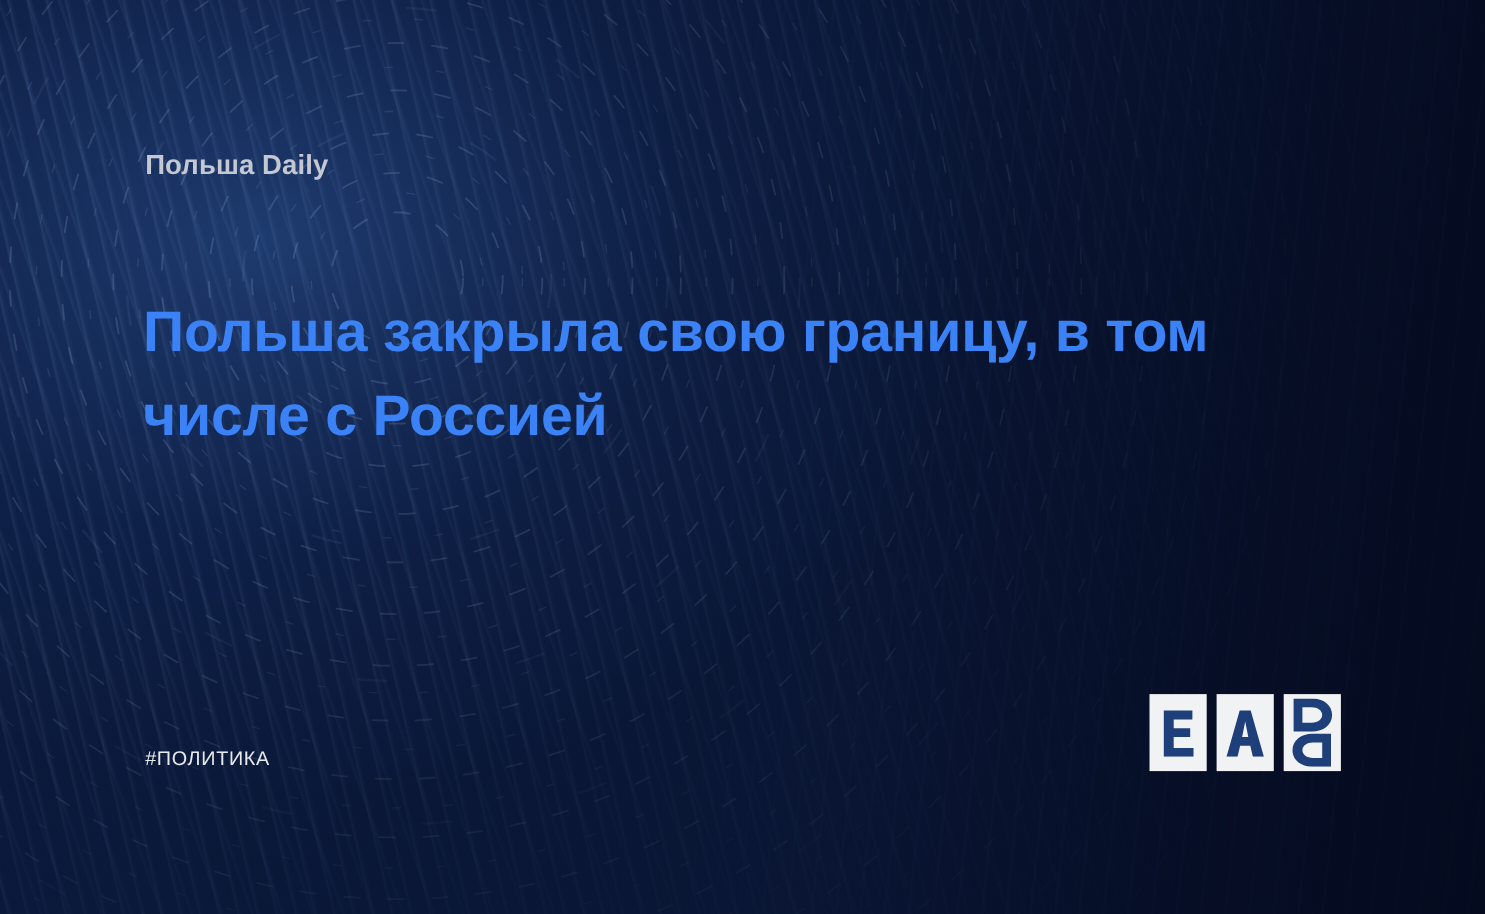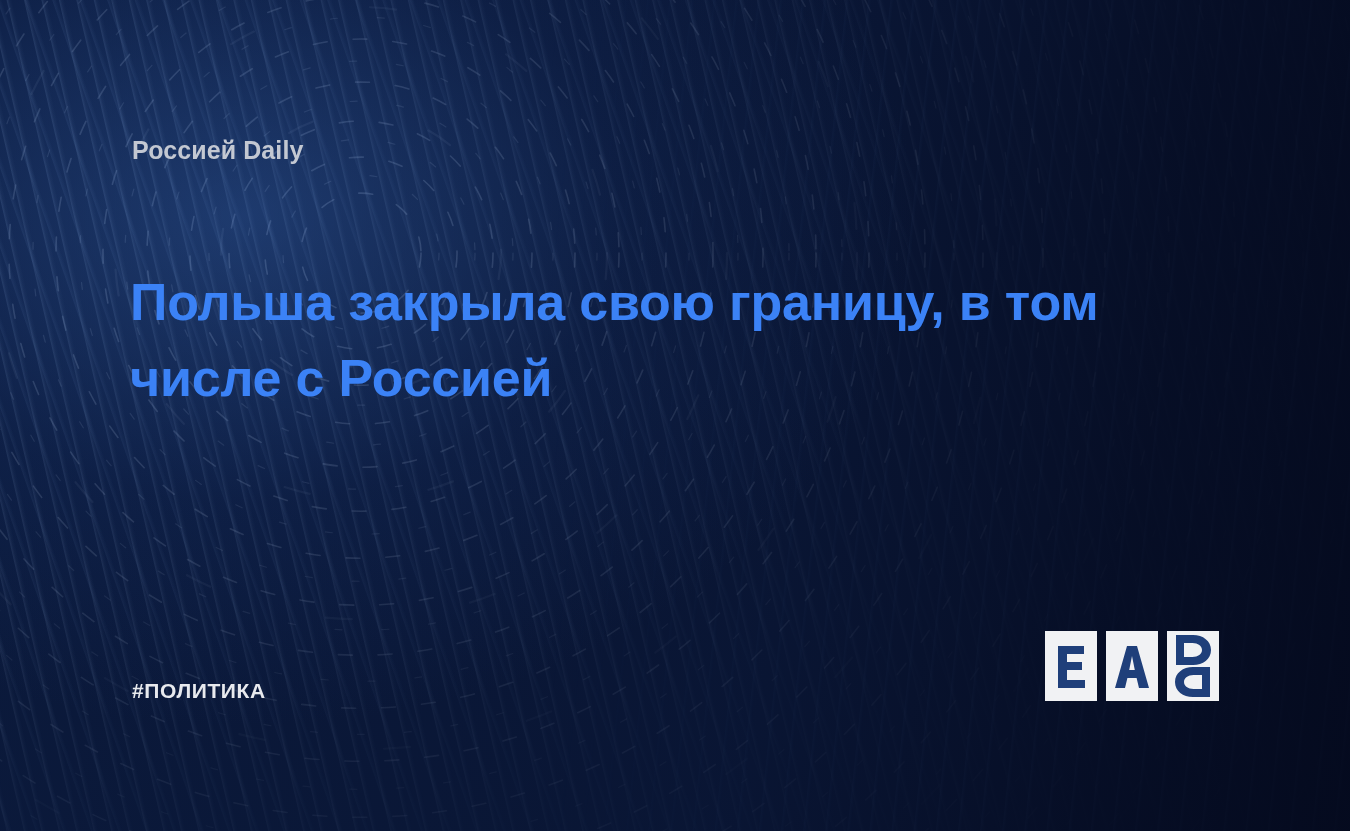--- a/index.html
+++ b/index.html
@@ -108,22 +108,22 @@
     line-height: 76px;
     font-weight: bold;
     color: #3b82f6;
     letter-spacing: -0.2px;
   }
 
   .hashtag {
     position: absolute;
     left: 132px;
     top: 679px;
-    font-size: 21px;
-    font-weight: bold;
+    font-size: 18px;
+    font-weight: normal;
     color: #e8eaee;
     letter-spacing: 0.6px;
     white-space: nowrap;
   }
 
   
   .logo {
     position: absolute;
     left: 1045px;
     top: 631px;
@@ -219,21 +219,21 @@
       </g>
     </svg>
   </div>
 
   <div class="bg-streaks"></div>
   <div class="bg-streaks-right"></div>
   <div class="bg-vignette"></div>
 
   <div class="content">
 
-    <div class="site-name">Россией Daily</div>
+    <div class="site-name">Польша Daily</div>
 
     <h1 class="headline">Польша закрыла свою границу, в том числе с Россией</h1>
 
     <div class="hashtag">#ПОЛИТИКА</div>
 
     <div class="logo">
 
       <div class="logo-tile">
         <span>
           <svg width="32" height="44" viewBox="0 0 32 44" aria-hidden="true">

